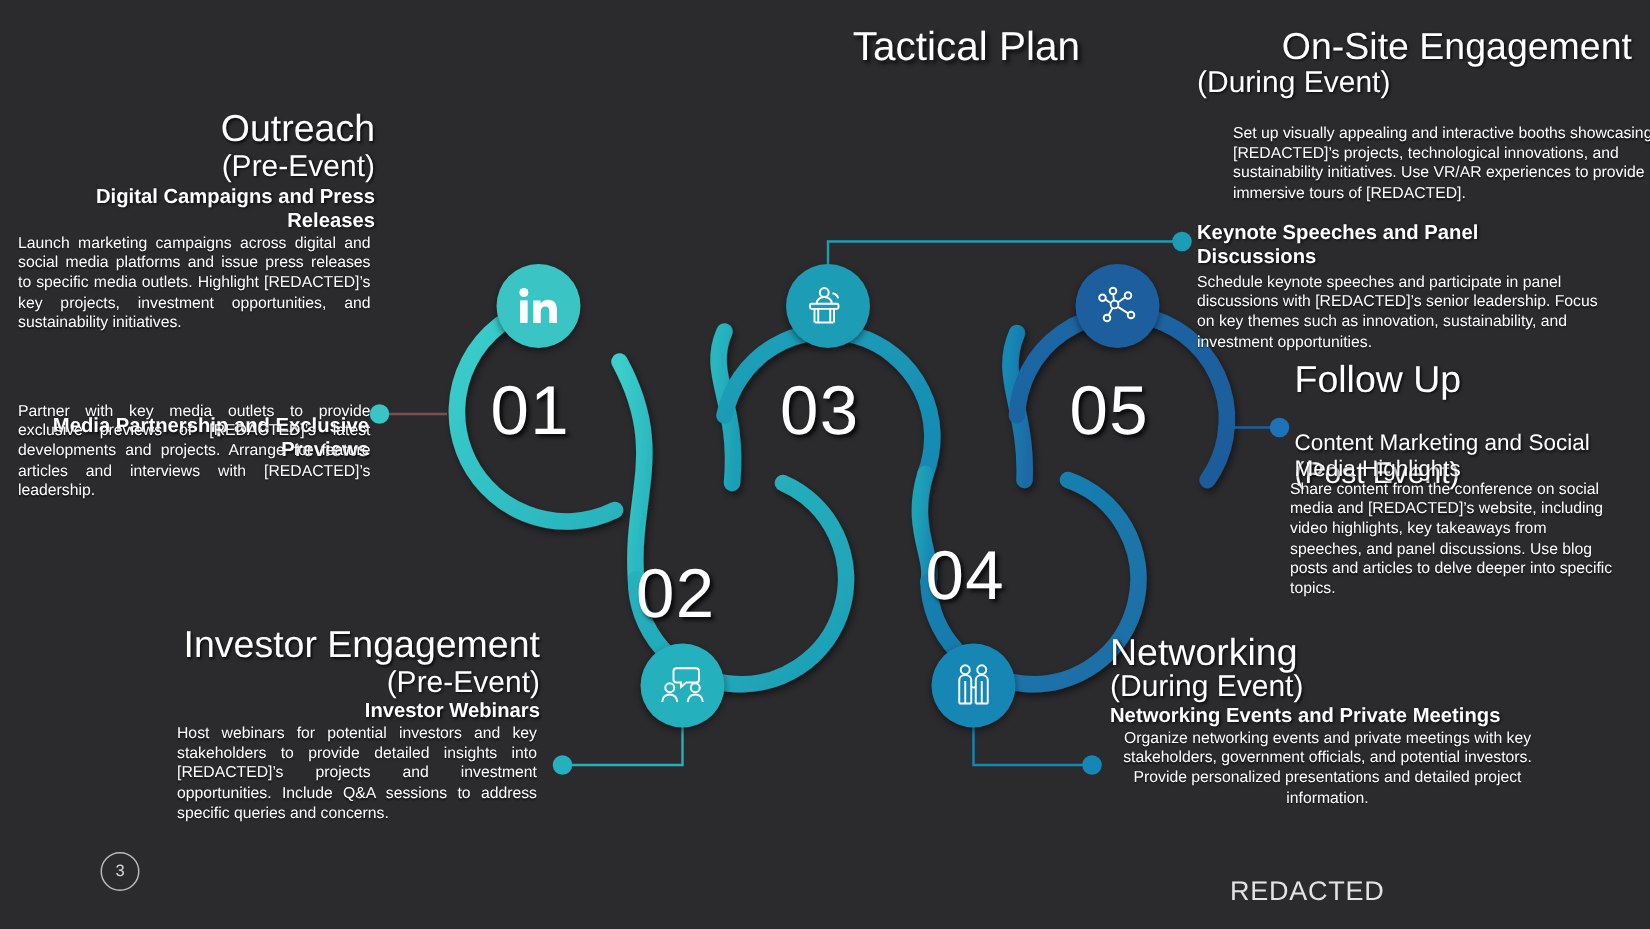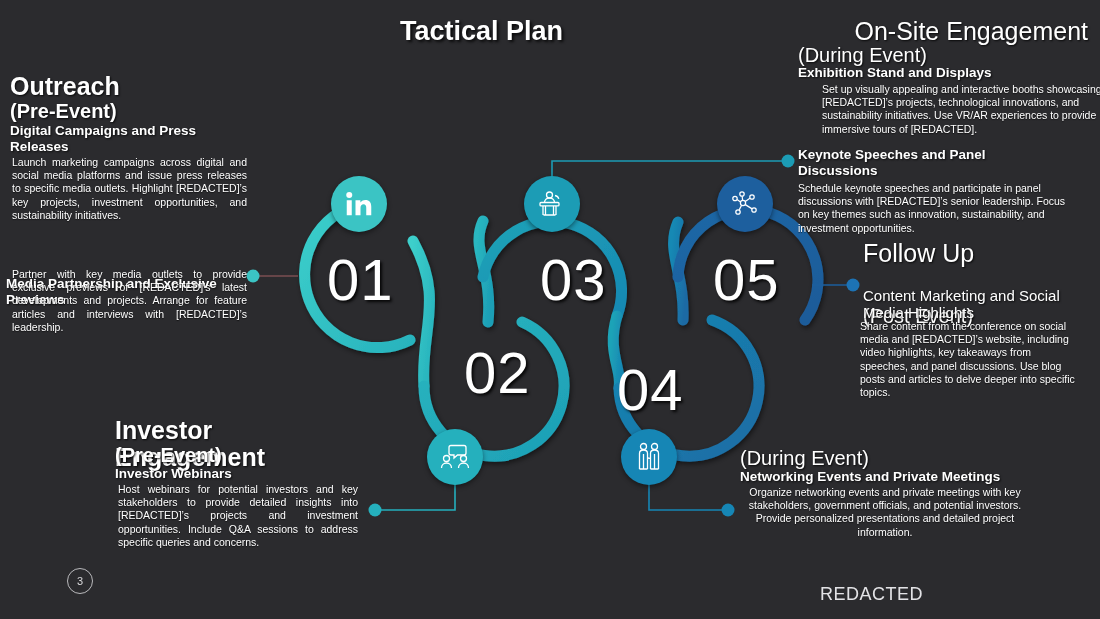--- a/index.html
+++ b/index.html
@@ -10,24 +10,24 @@
   .txt{position:absolute;}
   .h1{font-size:25px;font-weight:400;line-height:1.08;
       text-shadow:1px 1px 2px rgba(0,0,0,.8);}
   .h2{font-size:20px;font-weight:400;line-height:1.1;
       text-shadow:1px 1px 2px rgba(0,0,0,.8);}
   .h3{font-size:13.5px;font-weight:bold;line-height:1.18;
       text-shadow:1px 1px 2px rgba(0,0,0,.75);}
   .body{font-size:10.5px;font-weight:400;line-height:1.26;
         text-shadow:0px 1px 1px rgba(0,0,0,.6);}
   .just{text-align:justify;text-align-last:left;}
-  .ctr{text-align:left;font-weight:bold;}
+  .ctr{text-align:right;}
   .lft{text-align:left;}
 
-  .num{position:absolute;font-size:58px;font-weight:400;color:#ffffff;
+  .num{position:absolute;font-size:46px;font-weight:400;color:#ffffff;
        text-shadow:2px 2px 3px rgba(0,0,0,.85);letter-spacing:1px;}
 
   .node{position:absolute;border-radius:50%;
         display:flex;align-items:center;justify-content:center;
         box-shadow:0 2px 5px rgba(0,0,0,.45);}
 
   .pagecircle{position:absolute;width:24px;height:24px;border-radius:50%;
        border:1.3px solid #b9b9bc;display:flex;align-items:center;
        justify-content:center;font-size:11px;color:#d8d8da;}
   .brand{position:absolute;font-size:18px;color:#e3e3e6;letter-spacing:.5px;}
@@ -99,22 +99,22 @@
 
       <path d="M 649 468 L 649 510 L 724 510" stroke="#1686b5"></path>
       <circle cx="728" cy="510" r="6.5" fill="#1686b5"></circle>
 
       <path d="M 812 285 L 849 285" stroke="#1d5f9e"></path>
       <circle cx="853" cy="285" r="6.5" fill="#1d73b5"></circle>
     </g>
   </svg>
 
   <div class="num" style="left:327px;top:246px;">01</div>
-  <div class="num" style="left:424px;top:339px;margin-left:40px;">02</div>
-  <div class="num" style="left:540px;top:246px;">03</div>
+  <div class="num" style="left:424px;top:368px;">02</div>
+  <div class="num" style="left:520px;top:246px;">03</div>
   <div class="num" style="left:617px;top:356px;">04</div>
   <div class="num" style="left:713px;top:246px;">05</div>
 
   <div class="node" style="left:331px;top:176px;width:56px;height:56px;background:#3bc4c4;">
     <svg width="30" height="30" viewBox="0 0 24 24">
       <rect x="2.2" y="9" width="4" height="12" fill="#fff"></rect>
       <circle cx="4.2" cy="4.8" r="2.4" fill="#fff"></circle>
       <path d="M9.2 9h3.9v1.8c.6-1.1 2-2.1 4-2.1 3.2 0 4.7 1.9 4.7 5.4V21h-4v-6c0-1.8-.7-2.8-2.2-2.8-1.4 0-2.4 1-2.4 2.8v6h-4z" fill="#fff"></path>
     </svg>
   </div>
@@ -173,25 +173,25 @@
   <div class="txt ctr h3" style="left:6px;top:235px;width:240px;margin-top:41px;">Media Partnership and Exclusive Previews</div>
   <div class="txt just body" style="left:12px;top:268px;width:235px;">Partner with key media outlets to provide exclusive previews of [REDACTED]’s latest developments and projects. Arrange for feature articles and interviews with [REDACTED]’s leadership.</div>
 
   <div class="txt ctr h1" style="left:115px;top:417px;width:245px;">Investor Engagement</div>
   <div class="txt ctr h2" style="left:115px;top:444px;width:245px;">(Pre-Event)</div>
   <div class="txt ctr h3" style="left:115px;top:466px;width:245px;">Investor Webinars</div>
   <div class="txt just body" style="left:118px;top:483px;width:240px;">Host webinars for potential investors and key stakeholders to provide detailed insights into [REDACTED]’s projects and investment opportunities. Include Q&amp;A sessions to address specific queries and concerns.</div>
 
   <div class="txt lft h1" style="left:798px;top:18px;width:290px;text-align:right;">On-Site Engagement</div>
   <div class="txt lft h2" style="left:798px;top:44px;width:290px;">(During Event)</div>
-  <div class="txt lft h3" style="left:798px;top:65px;width:295px;">Exhibition Stand and Displays</div>
   <div class="txt lft body" style="left:798px;top:83px;width:280px;margin-left:24px;">Set up visually appealing and interactive booths showcasing [REDACTED]’s projects, technological innovations, and sustainability initiatives. Use VR/AR experiences to provide immersive tours of [REDACTED].</div>
   <div class="txt lft h3" style="left:798px;top:147px;width:250px;">Keynote Speeches and Panel Discussions</div>
   <div class="txt lft body" style="left:798px;top:182px;width:280px;">Schedule keynote speeches and participate in panel discussions with [REDACTED]’s senior leadership. Focus on key themes such as innovation, sustainability, and investment opportunities.</div>
 
+  <div class="txt lft h1" style="left:740px;top:422px;width:300px;">Networking</div>
   <div class="txt lft h2" style="left:740px;top:447px;width:300px;">(During Event)</div>
   <div class="txt lft h3" style="left:740px;top:469px;width:300px;">Networking Events and Private Meetings</div>
   <div class="txt lft body" style="left:740px;top:486px;width:290px;text-align:center;">Organize networking events and private meetings with key stakeholders, government officials, and potential investors. Provide personalized presentations and detailed project information.</div>
 
   <div class="txt lft h1" style="left:863px;top:240px;width:230px;">Follow Up</div>
   <div class="txt lft h2" style="left:863px;top:265px;width:230px;margin-top:40px;">(Post Event)</div>
   <div class="txt lft" style="left:863px;top:287px;width:225px;font-size:15px;line-height:1.16;
        text-shadow:1px 1px 2px rgba(0,0,0,.75);">Content Marketing and Social Media Highlights</div>
   <div class="txt lft body" style="left:860px;top:320px;width:215px;">Share content from the conference on social media and [REDACTED]’s website, including video highlights, key takeaways from speeches, and panel discussions. Use blog posts and articles to delve deeper into specific topics.</div>
 

